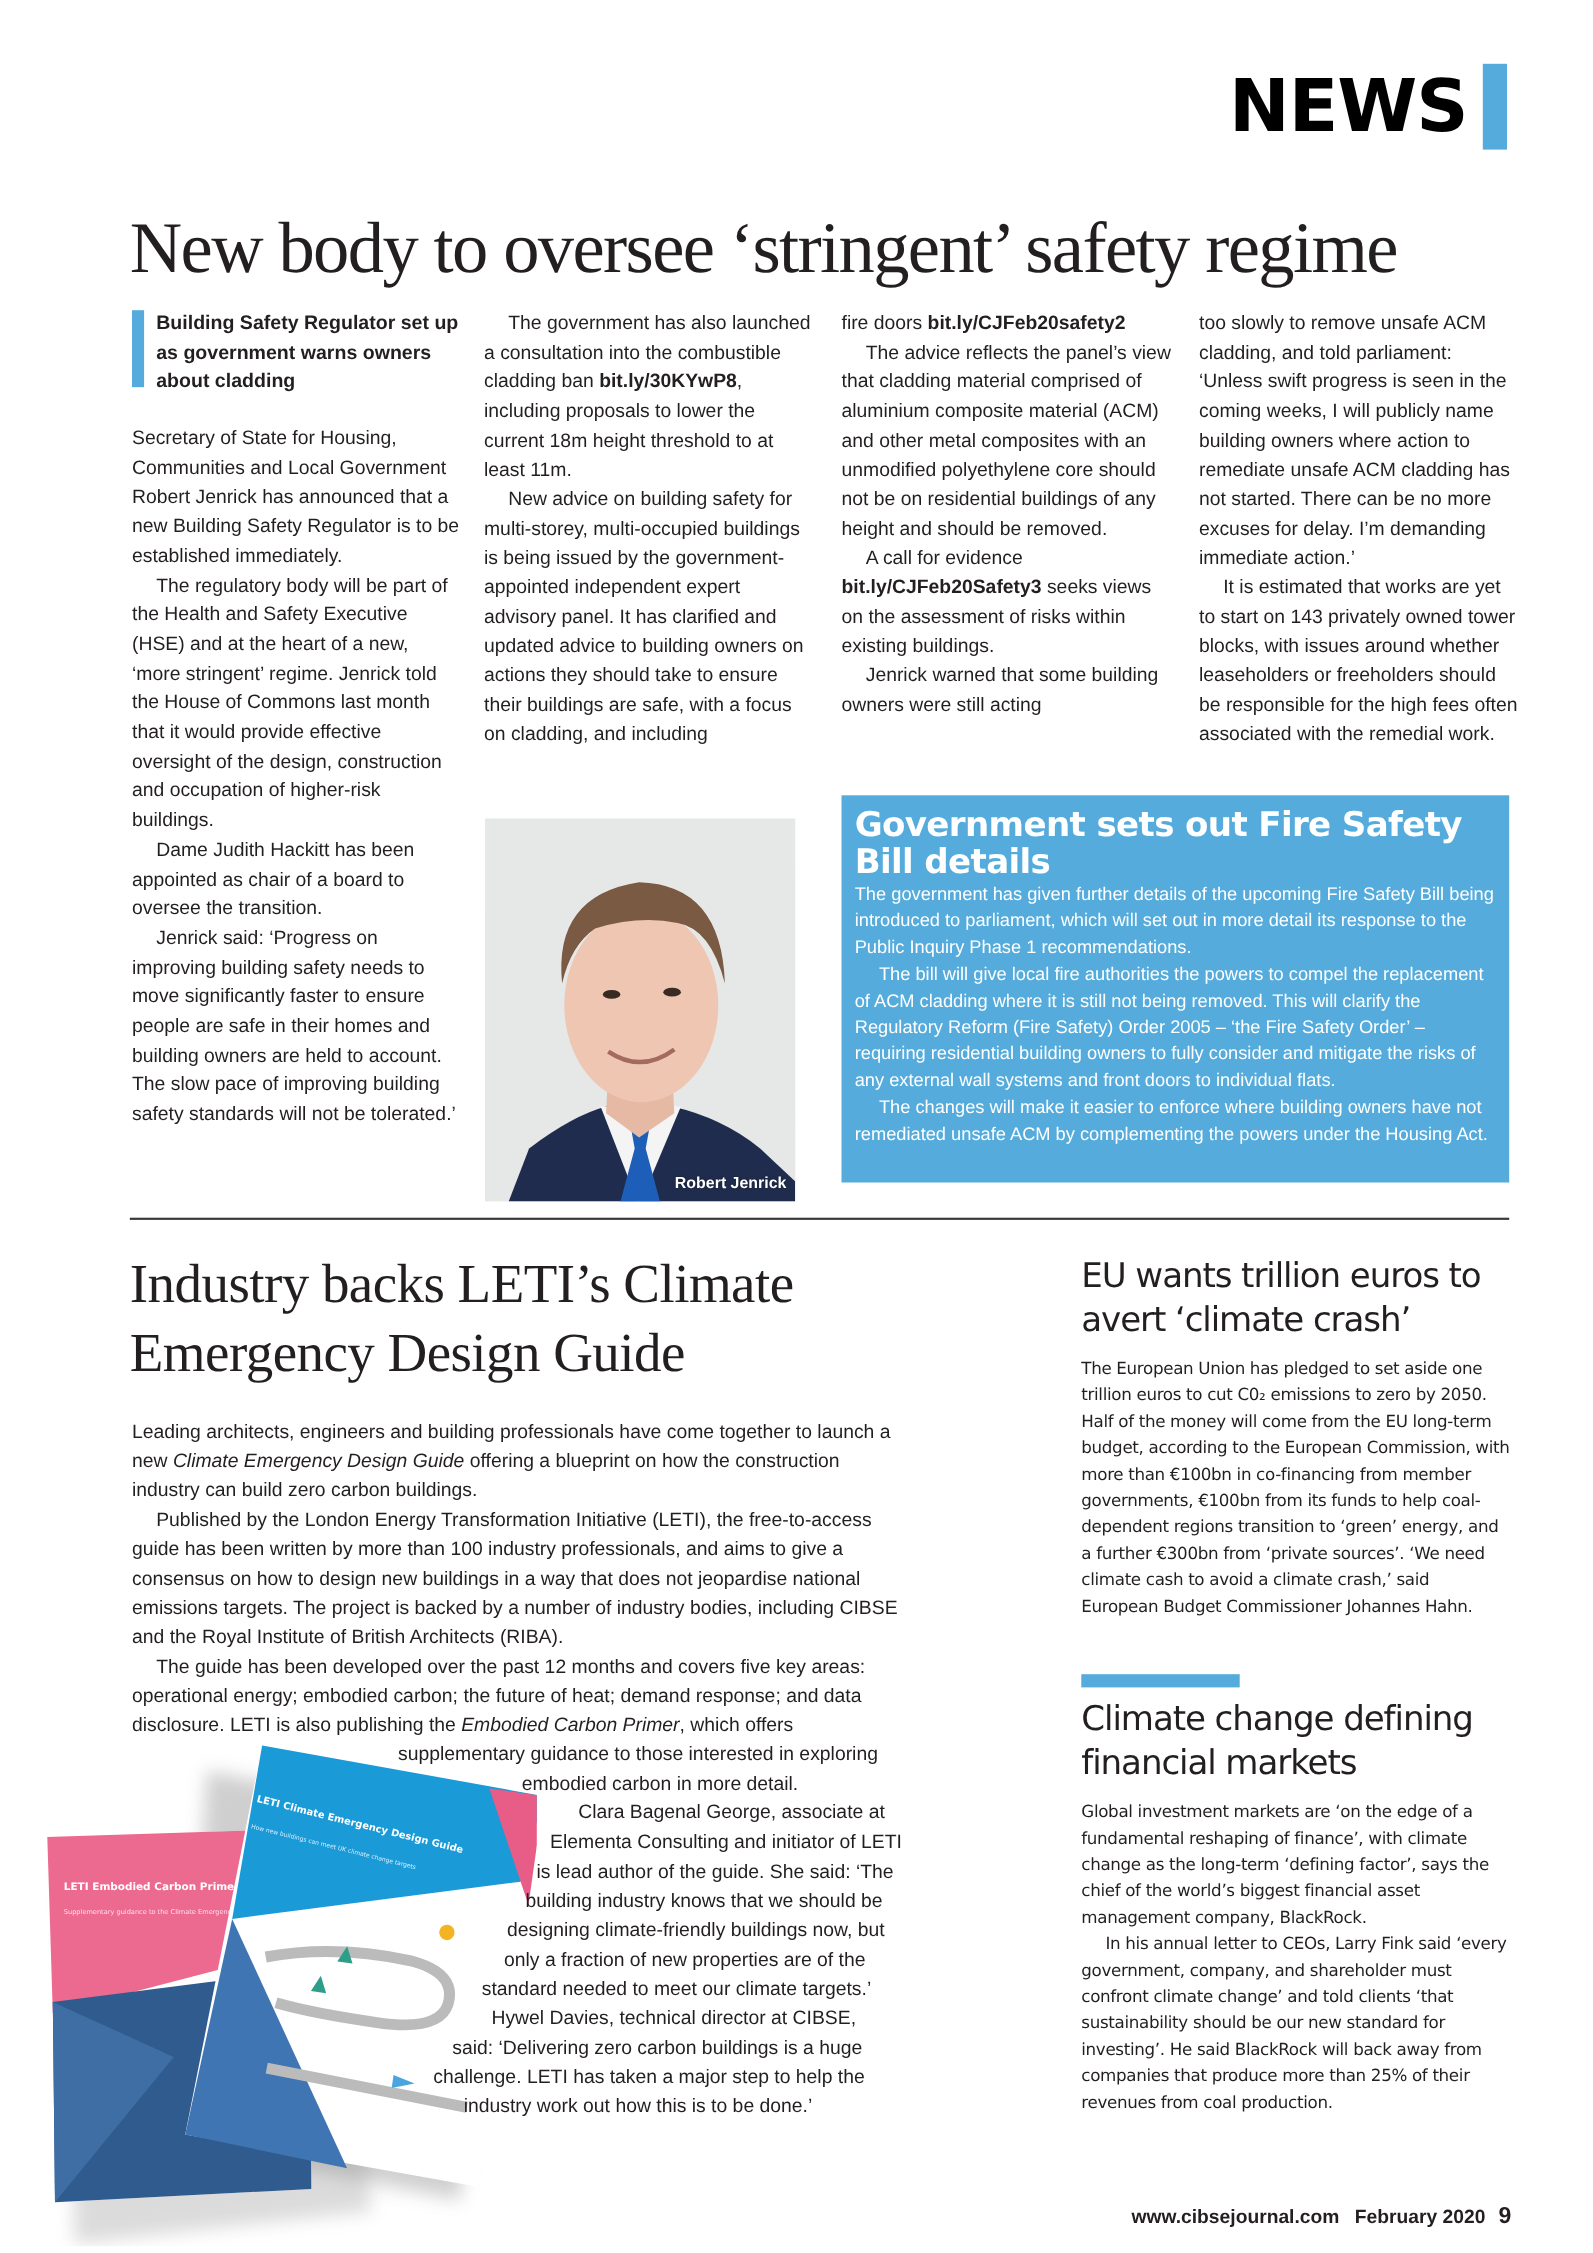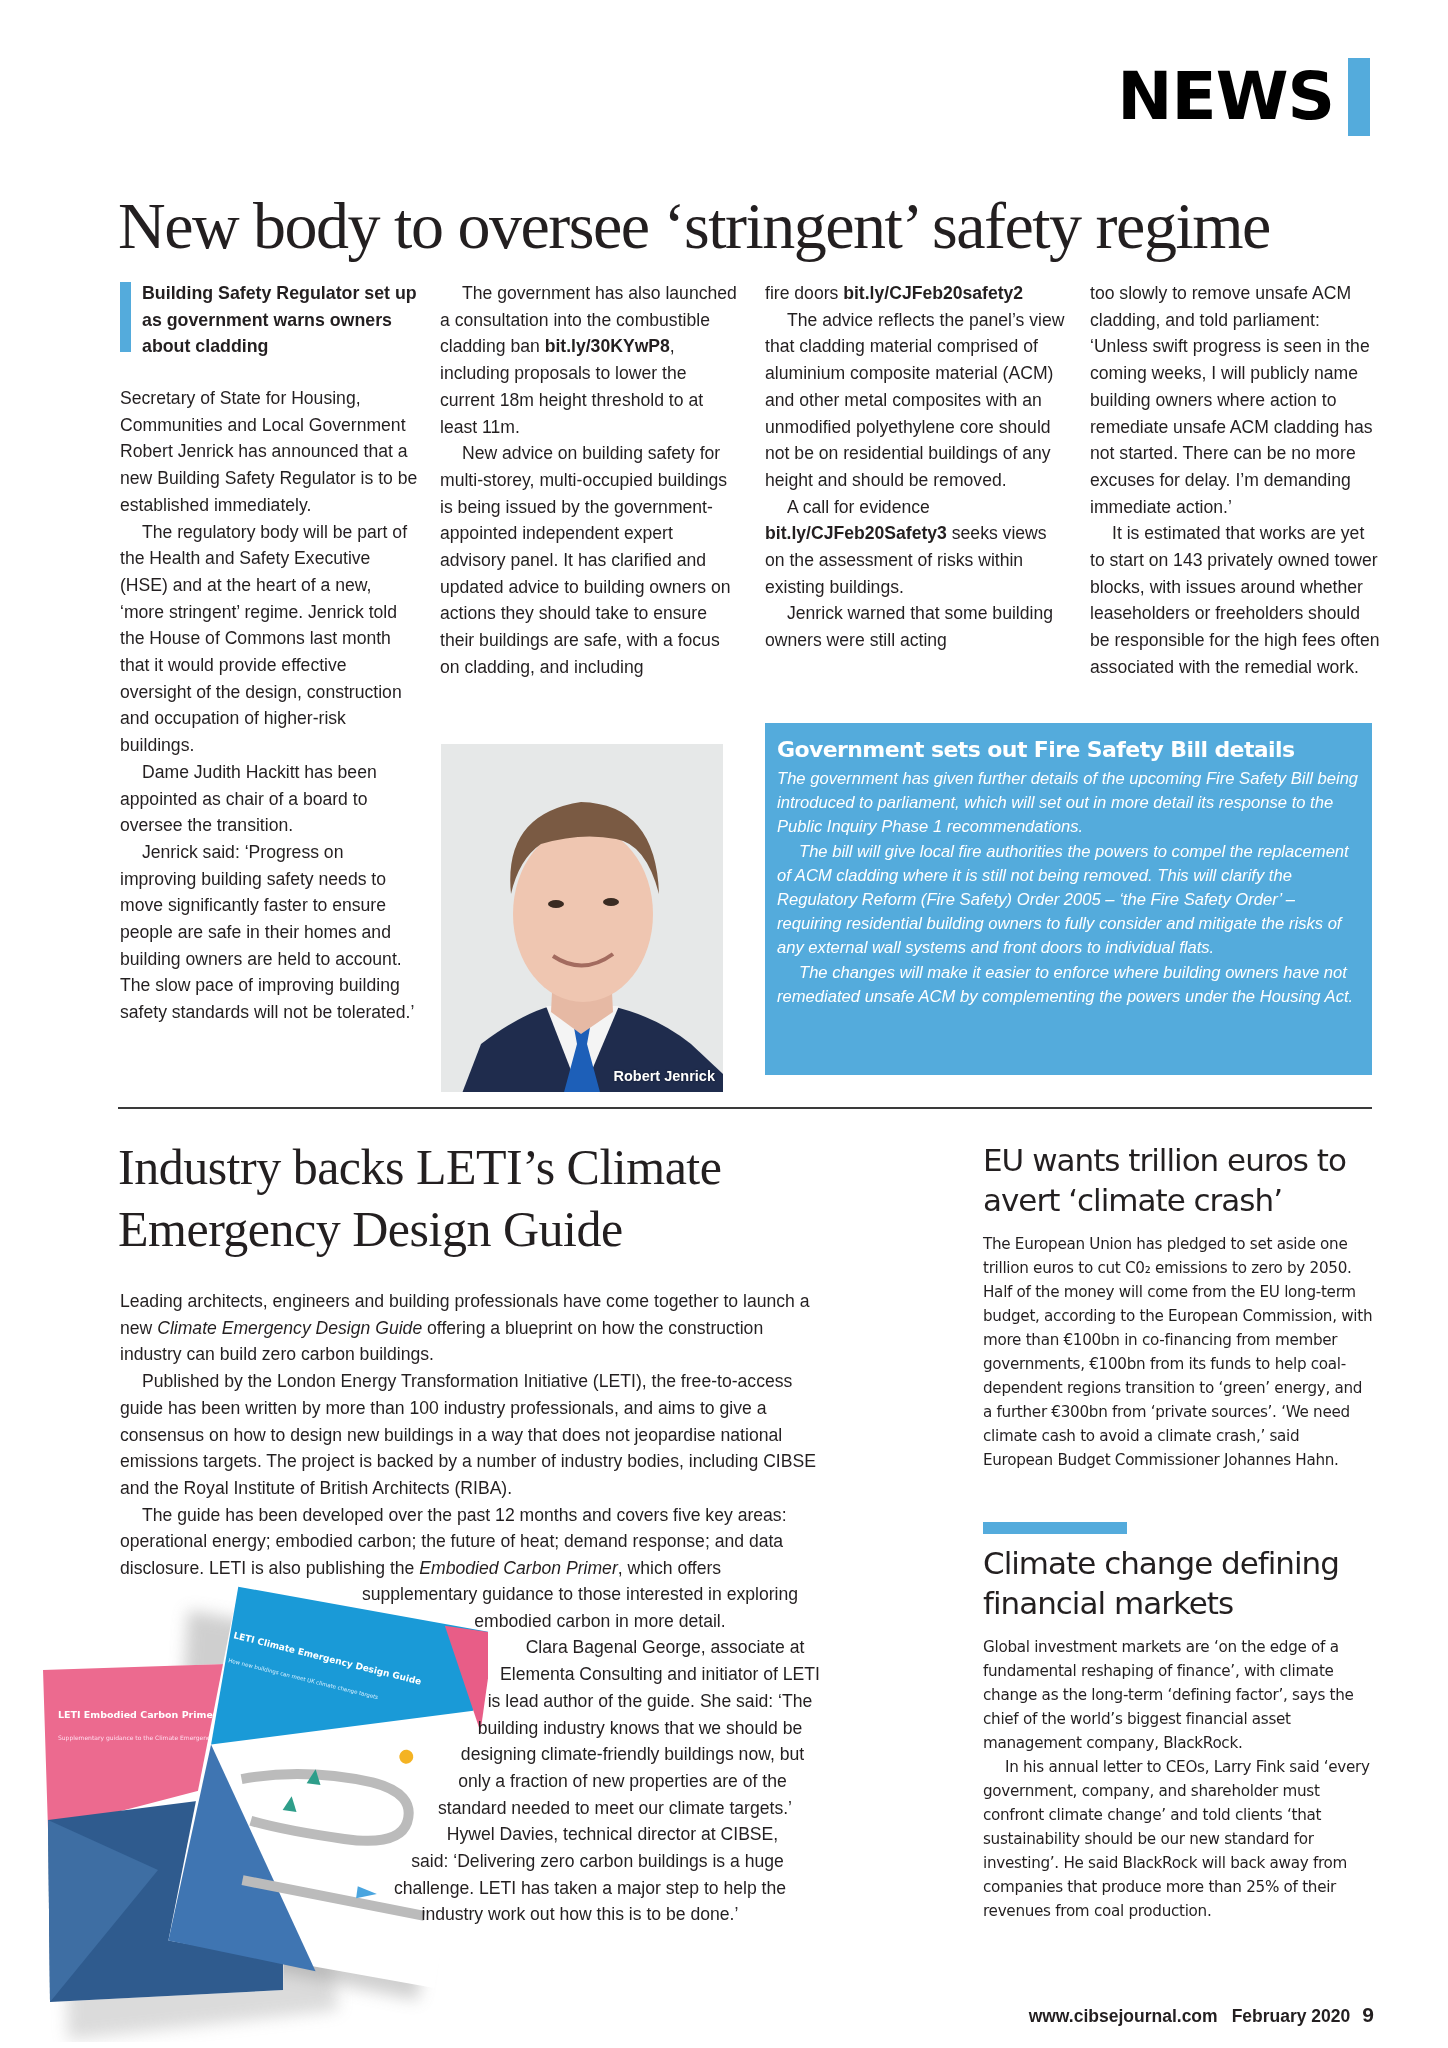--- a/index.html
+++ b/index.html
@@ -23,22 +23,22 @@
   .col{position:absolute;top:280px;width:300px;}
   #col-1{left:120px;top:385px;width:300px;}
   #col-2{left:440px;}
   #col-3{left:765px;width:300px;}
   #col-4{left:1090px;width:290px;}
   
   #photo{left:441px;top:722px;width:282px;height:348px;background:linear-gradient(180deg,#eceeee 0%,#e2e4e4 100%);overflow:hidden;margin-top:22px;}
   #photo .caption{position:absolute;right:8px;bottom:8px;color:#fff;font-weight:bold;font-size:14.5px;text-shadow:0 0 2px rgba(0,0,0,.5);}
   
   #fire-box{left:765px;top:723px;width:607px;height:352px;background:#54abdc;color:#fff;box-sizing:border-box;padding:10px 12px;}
-  #fire-box .title{font-family:"DejaVu Sans",sans-serif;font-size:22px;font-weight:bold;letter-spacing:-0.6px;line-height:34px;}
-  #fire-box .txt{font-size:16.6px;line-height:24.2px;font-style:italic;}
+  #fire-box .title{font-family:"DejaVu Sans",sans-serif;font-size:31px;font-weight:bold;letter-spacing:-0.6px;line-height:34px;}
+  #fire-box .txt{font-size:16.6px;line-height:24.2px;}
   #fire-box .txt p{margin:0;text-indent:22px;}
   #fire-box .txt p.first{text-indent:0;}
   
   #divider{left:118px;top:1107px;width:1254px;height:2px;background:#3a3a3a;}
   
   #headline-2{left:118px;top:1136px;width:700px;font-family:"Liberation Serif",serif;font-size:50px;line-height:62px;letter-spacing:-0.5px;}
   #leti-body{left:120px;top:1288px;width:700px;}
   #leti-quote{left:330px;top:1581px;width:500px;text-align:center;}
   
   #books{left:38px;top:1570px;width:450px;height:472px;}

